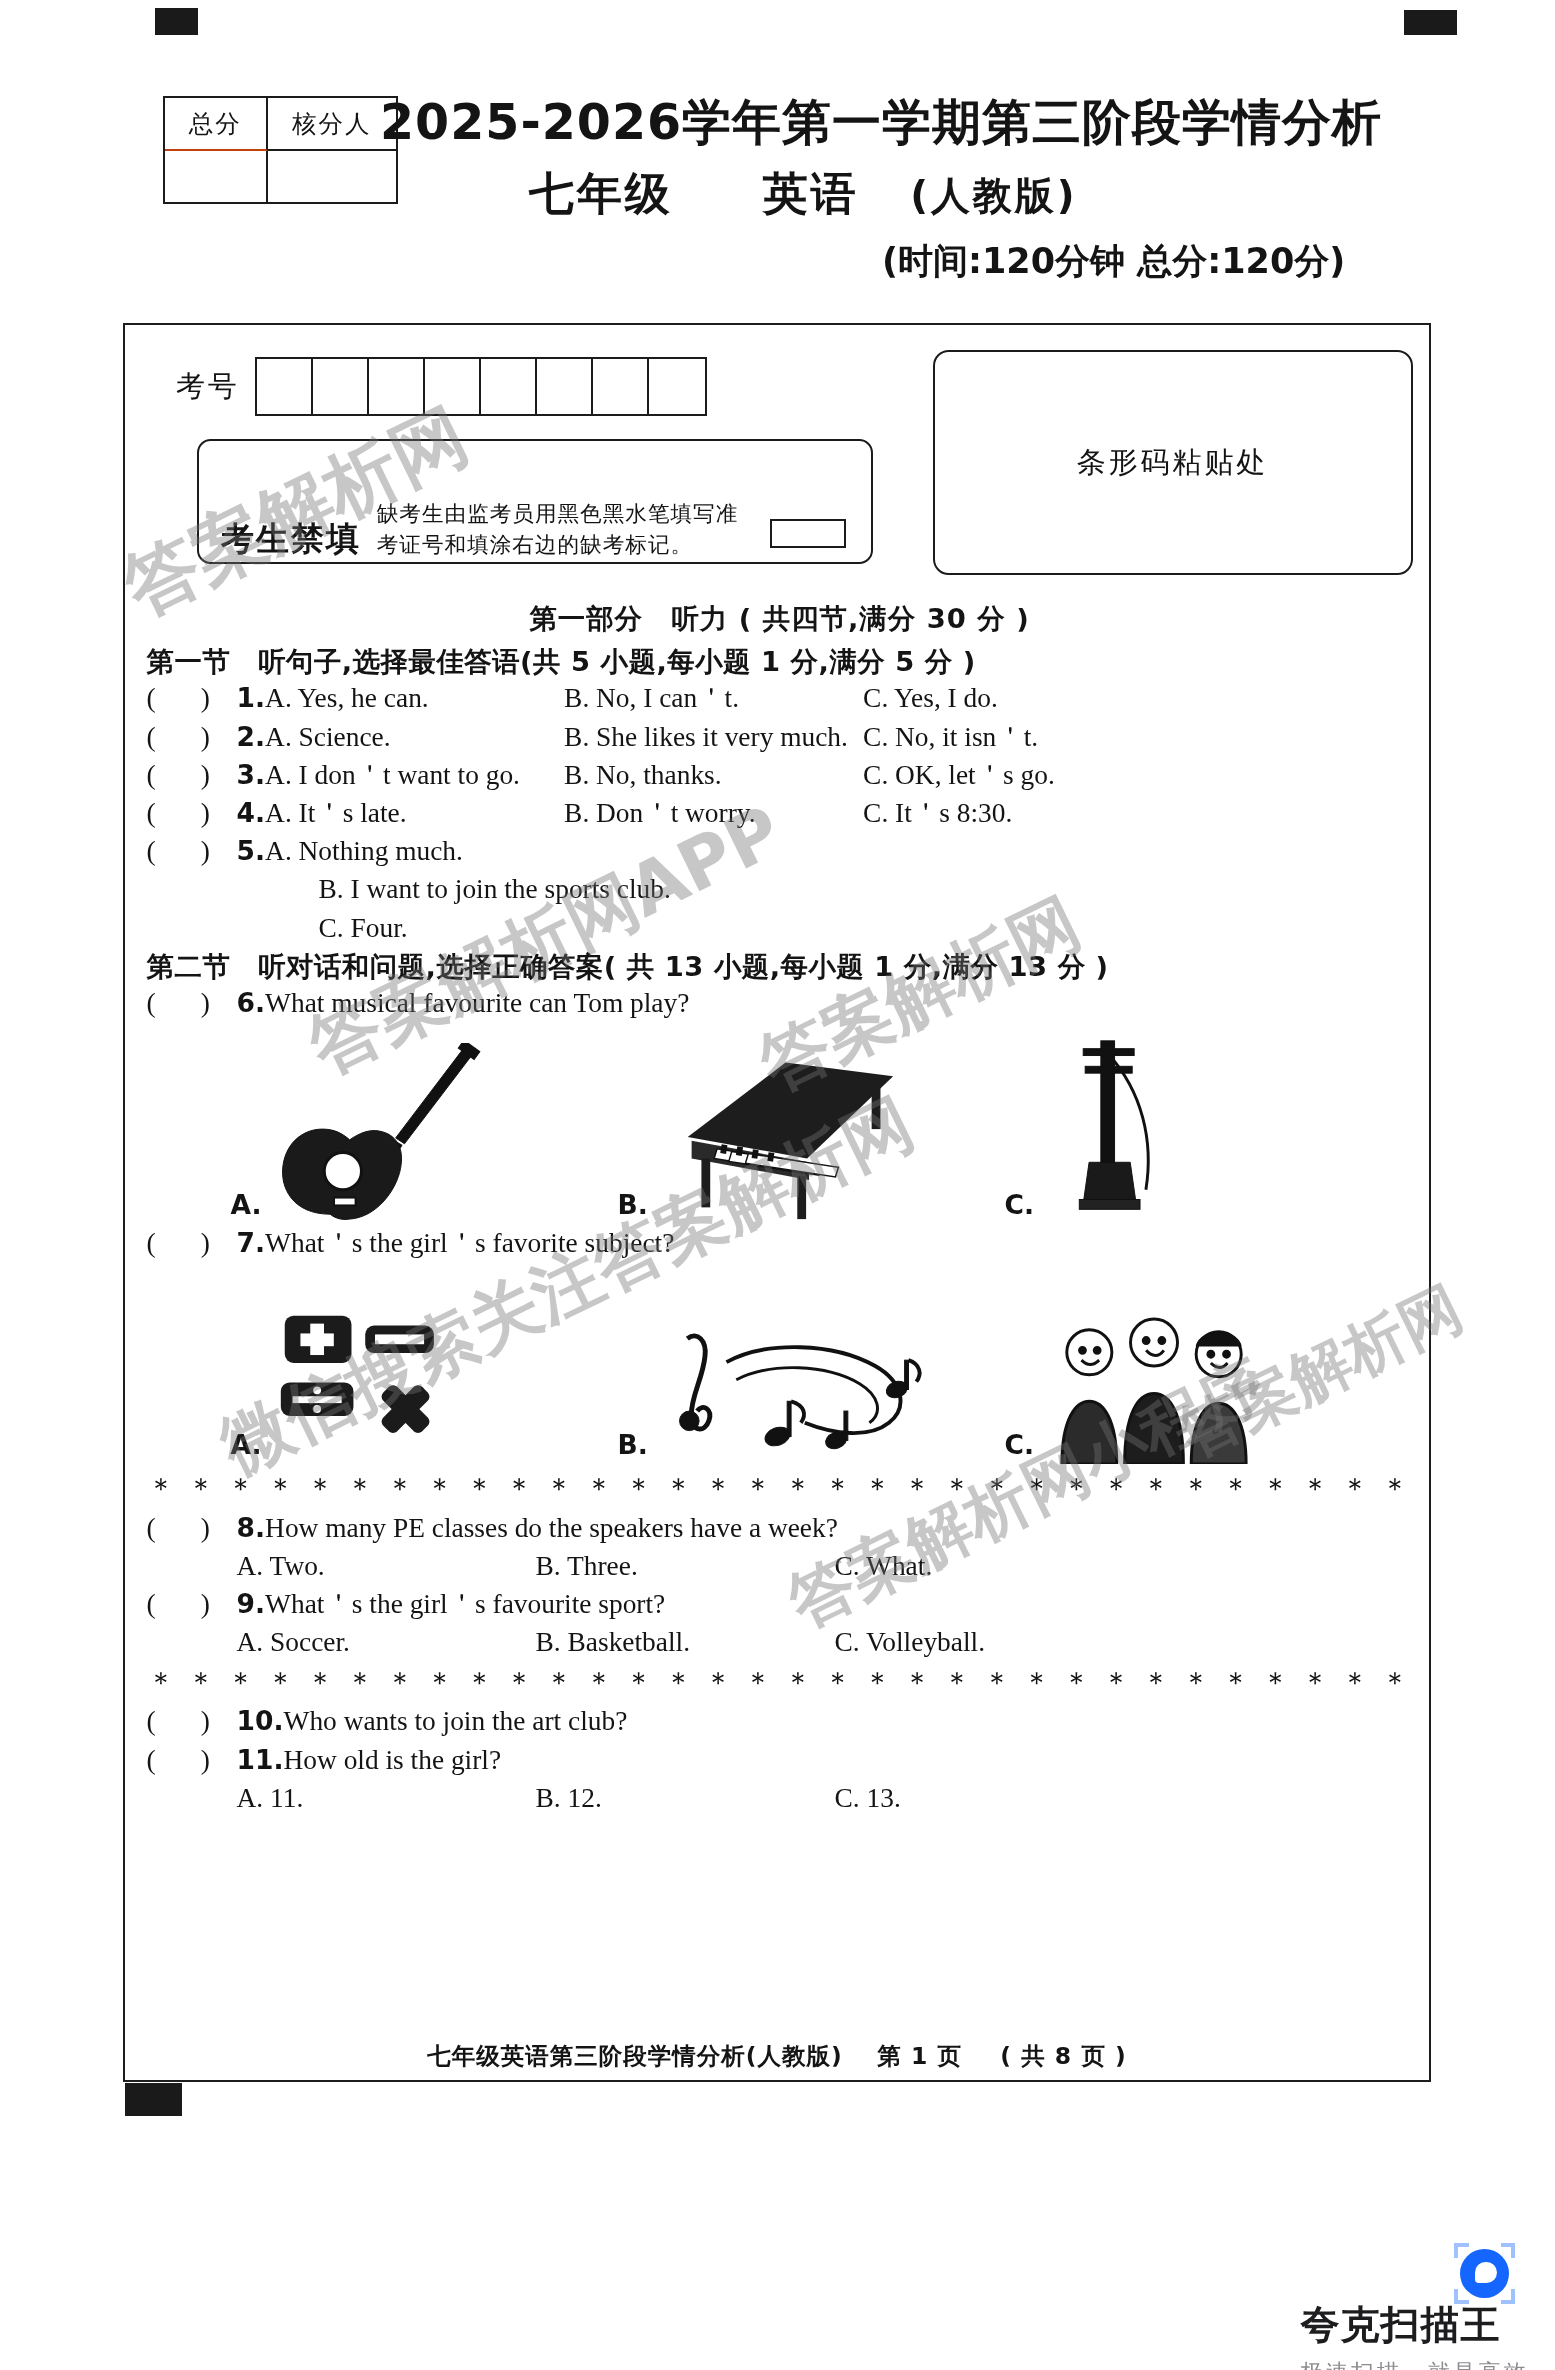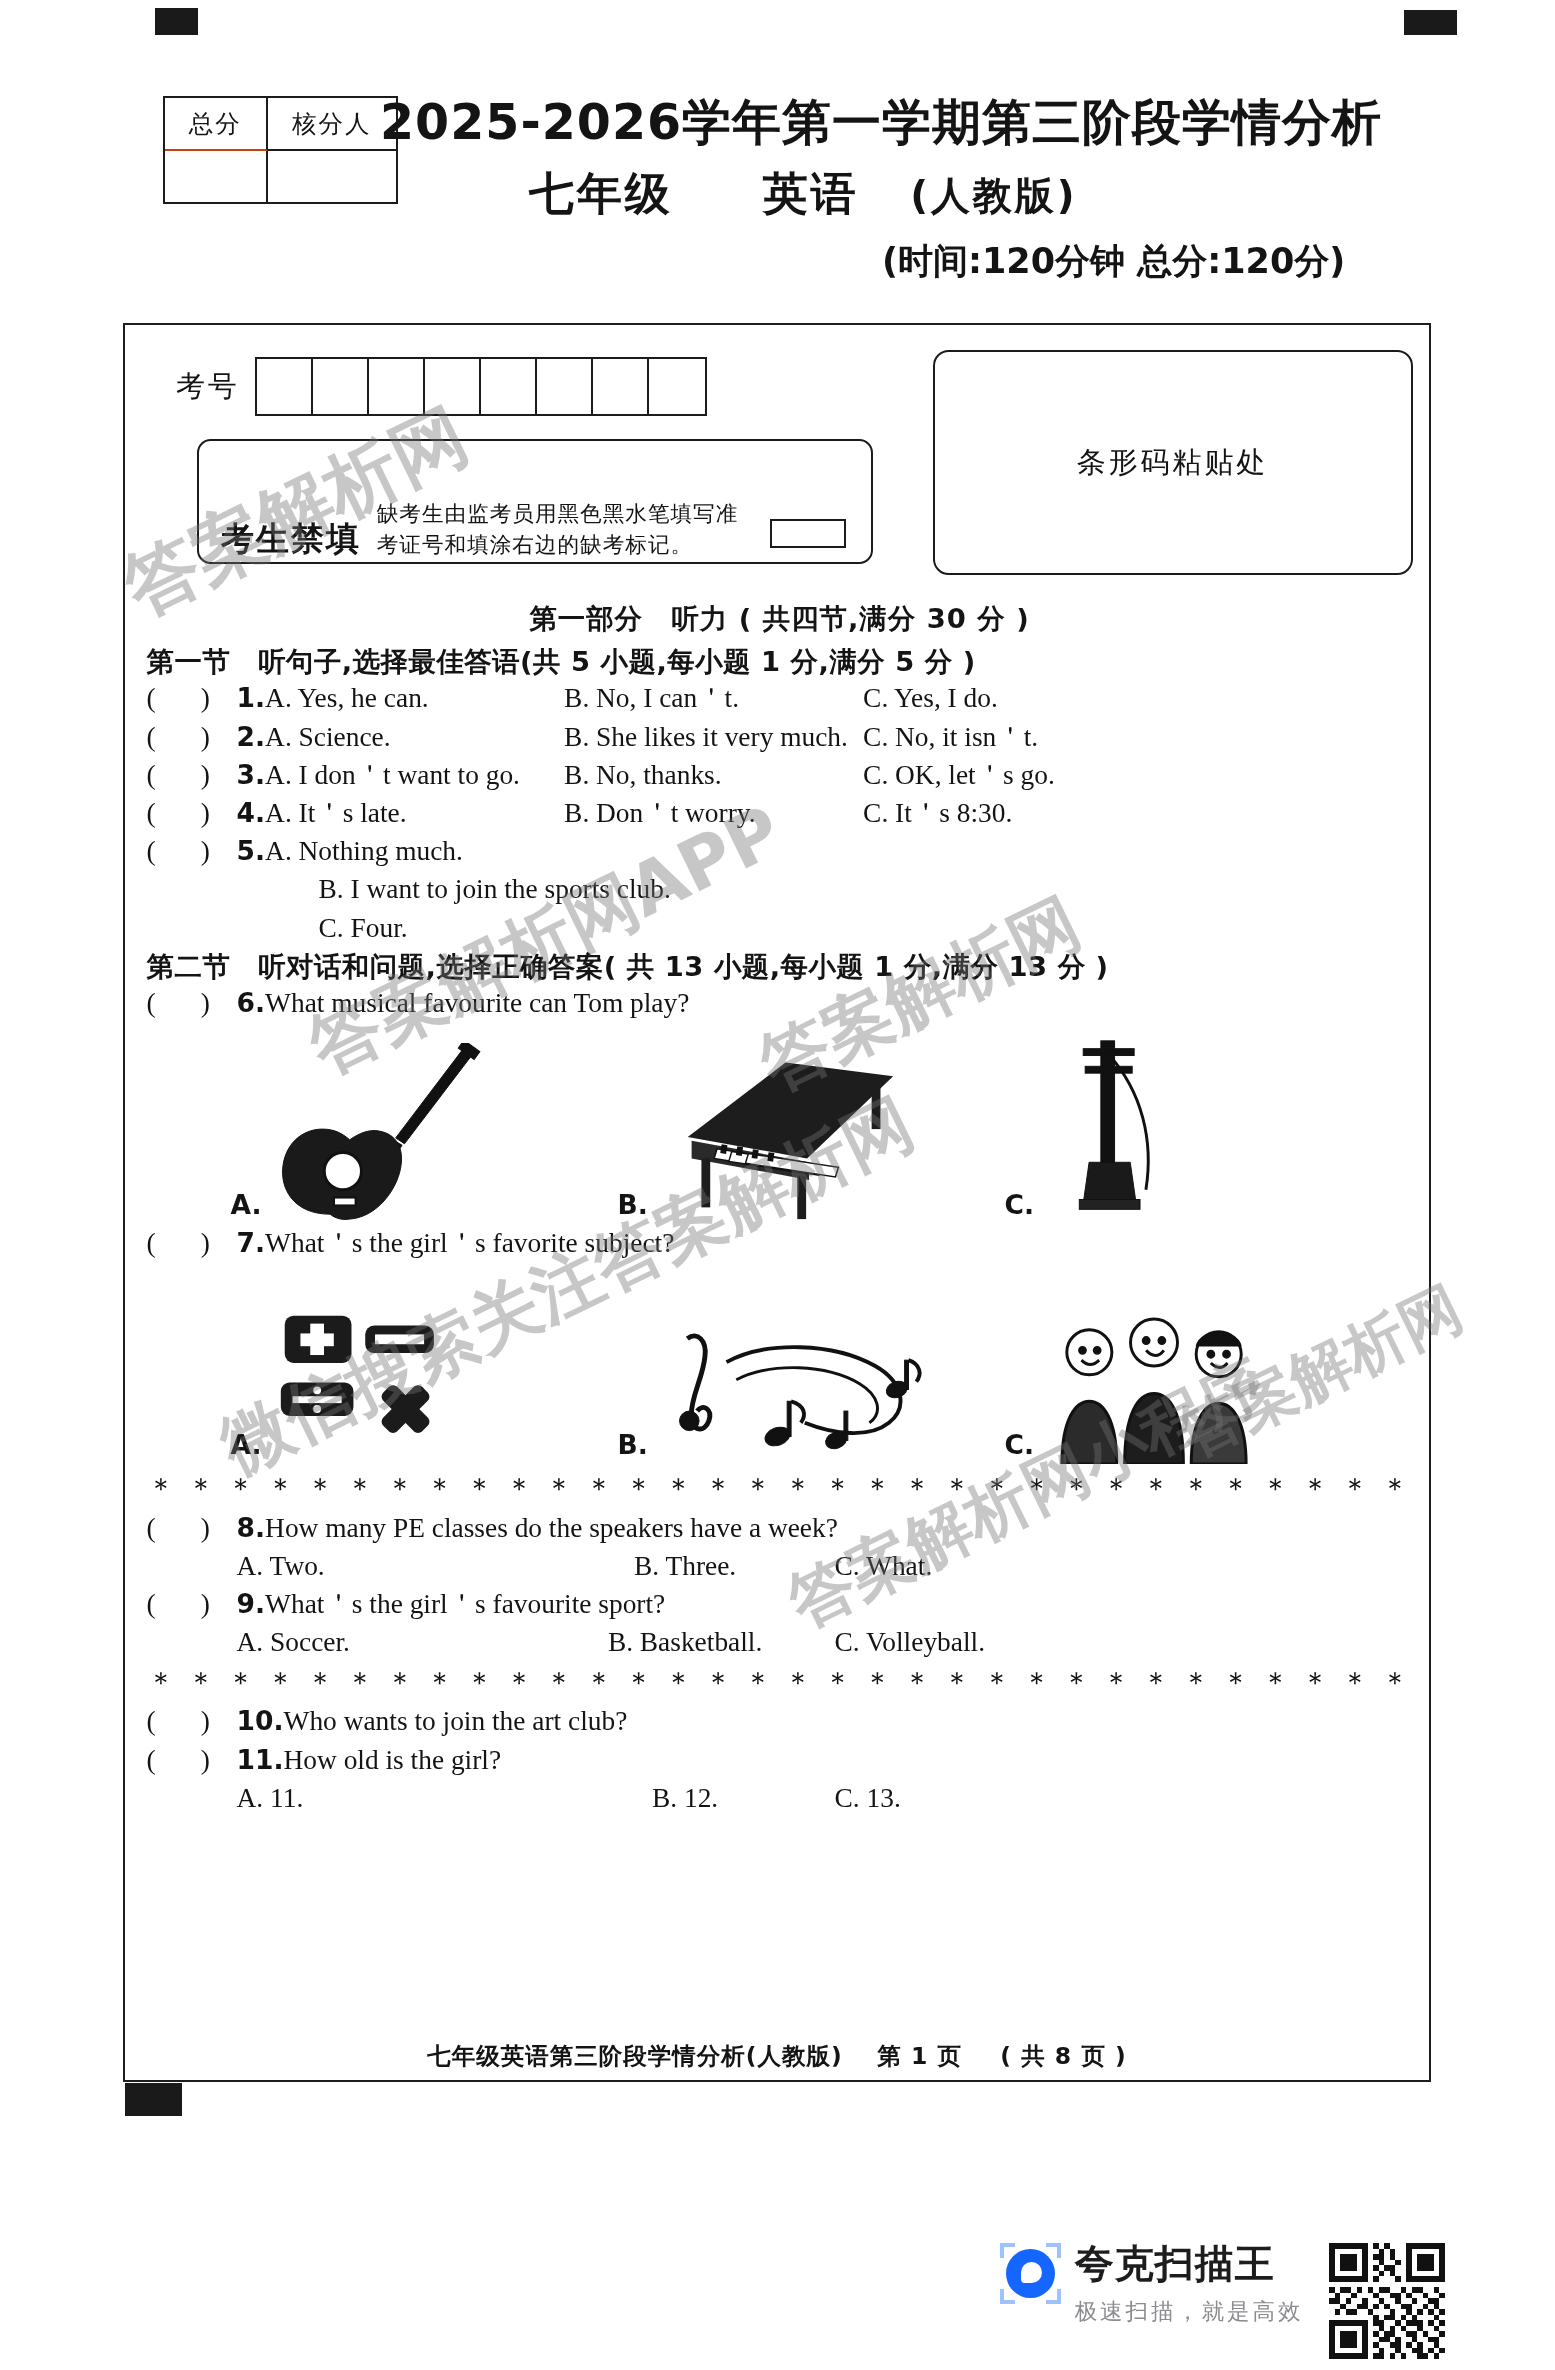--- a/index.html
+++ b/index.html
@@ -206,21 +206,21 @@
   }
   .qtext { font-size: 27.4px; flex: 0 0 auto; }
   .opt-row {
     display: flex;
     margin-bottom: 10.8px;
     padding-left: 90px;
     white-space: nowrap;
   }
   .opt { font-size: 27.4px; }
   .opt.a { width: 299px; flex: 0 0 auto; }
-  .opt.b { width: 299px; flex: 0 0 auto; text-align: center; }
+  .opt.b { width: 299px; flex: 0 0 auto; }
   .opt.c { flex: 0 0 auto; }
   .opt-row.wide .opt.a { width: 265px; }
   .opt-row.wide .opt.b { width: 309px; }
   .sub-line {
     padding-left: 172px;
     font-size: 27.4px;
     margin-bottom: 10.8px;
     white-space: nowrap;
   }
   .stars {
@@ -286,21 +286,22 @@
   .wm4 { left: 745px; top: 1029px; font-size: 69px; transform: rotate(-26deg); }
   .wm5 { left: 774px; top: 1568px; font-size: 65px; transform: rotate(-26deg); }
   .wm6 { left: 1166px; top: 1402px; font-size: 61px; transform: rotate(-26deg); }
 
   
   .brand {
     position: absolute;
     left: 1000px; top: 2243px;
     width: 529px; height: 122px;
     display: flex;
-    align-items: flex-start;
+    align-items: flex-end;
+    flex-direction: column;
   }
   .brand-logo {
     width: 61px; height: 61px;
     position: relative;
     flex: 0 0 auto;
     margin-right: 13.7px;
   }
   .brand-logo .ring {
     position: absolute; left: 5.9px; top: 5.9px;
     width: 49px; height: 49px;

